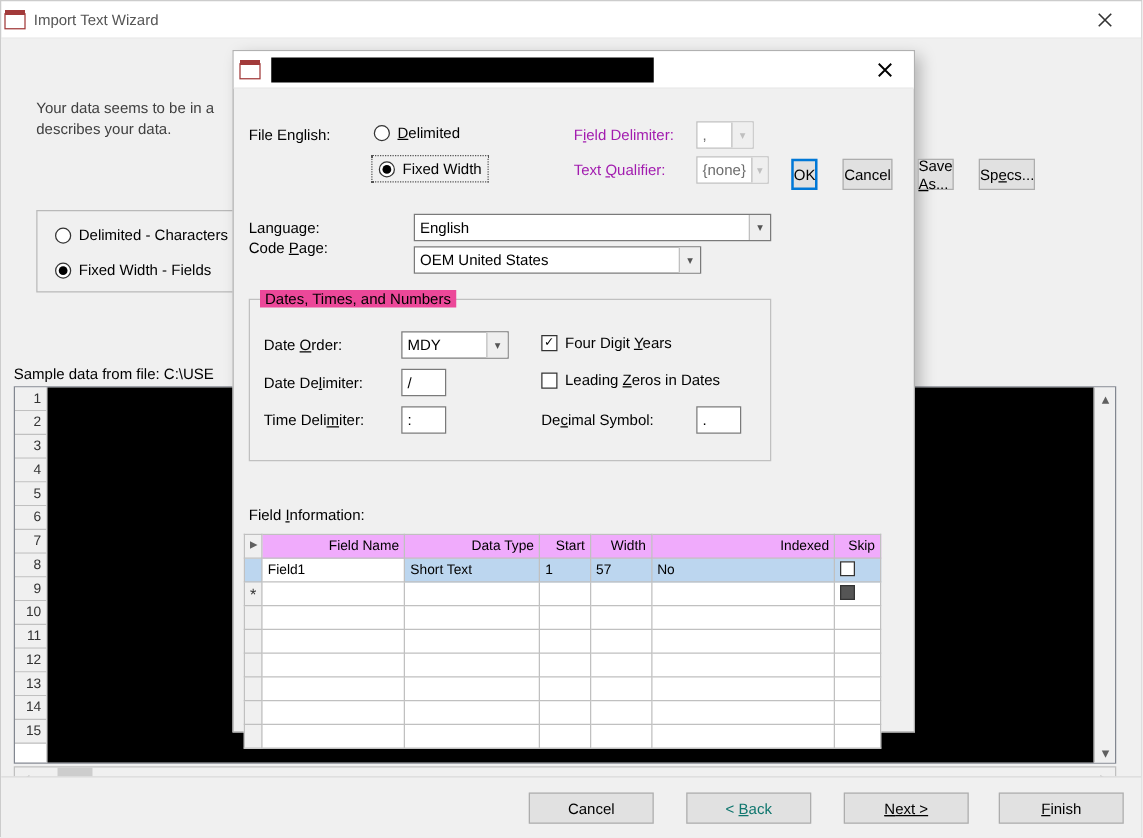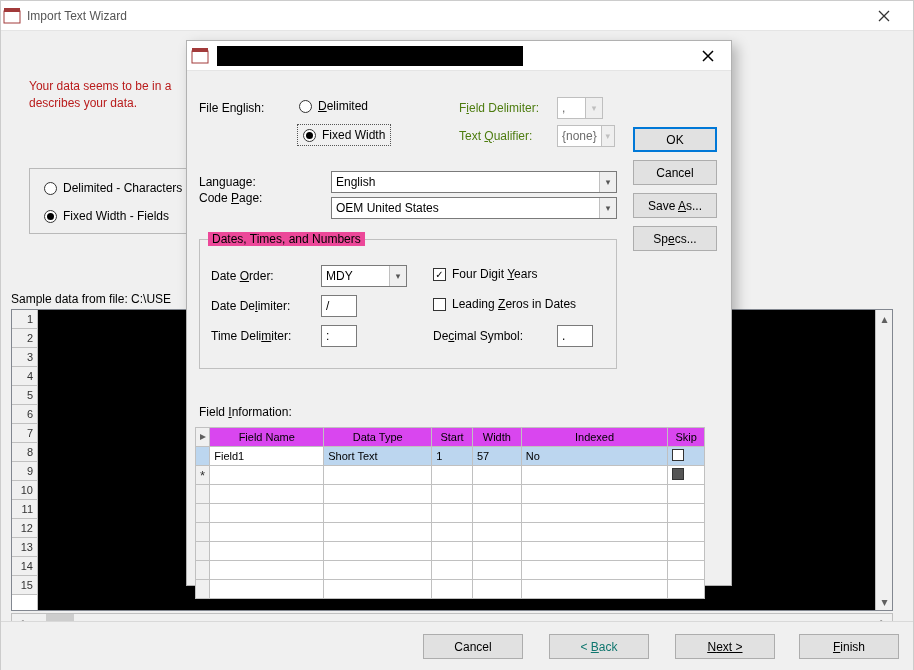--- a/index.html
+++ b/index.html
@@ -7,21 +7,21 @@
 
     
     .outer-win { position: absolute; top: 0; left: 0; width: 914px; height: 670px; background: #fff; border: 1px solid #ccc; }
     .outer-title { height: 30px; border-bottom: 1px solid #e5e5e5; display: flex; align-items: center; padding: 0 6px 0 2px; }
     .title-icon { width: 18px; height: 18px; margin-right: 6px; display: inline-flex; }
     .title-text { flex: 1; color: #555; }
     .title-close { width: 46px; height: 30px; display: flex; align-items: center; justify-content: center; color: #333; }
 
     .outer-body { position: relative; padding: 0 0 0 0; height: calc(670px - 30px); background: #f0f0f0; }
 
-    .intro { position: absolute; top: 47px; left: 28px; color: #b91c1c; line-height: 1.4; }
+    .intro { position: absolute; top: 47px; left: 28px; color: #404040; line-height: 1.4; }
 
     .fmt-box { position: absolute; top: 137px; left: 28px; width: 500px; height: 66px; border: 1px solid #b9b9b9; background: #f0f0f0; }
     .radio-row { display: flex; align-items: center; height: 28px; padding-left: 14px; gap: 6px; }
     .radio { width: 13px; height: 13px; border: 1px solid #333; border-radius: 50%; display: inline-flex; align-items: center; justify-content: center; background: #fff; }
     .radio.checked::after { content:''; width: 7px; height: 7px; border-radius: 50%; background: #000; }
 
     .sample-lbl { position: absolute; top: 261px; left: 10px; }
 
     .preview { position: absolute; top: 278px; left: 10px; width: 882px; height: 302px; border: 1px solid #828790; background: #fff; display: flex; }
     .rownums { width: 26px; border-right: 1px solid #c0c0c0; }
@@ -41,45 +41,45 @@
 
     
     .inner-win { position:absolute; top:40px; left:186px; width:546px; height:546px; background:#f0f0f0; border:1px solid #b1b1b1; box-shadow: 5px 5px 12px rgba(0,0,0,.25); }
     .inner-title { height: 30px; background:#fff; border-bottom:1px solid #e5e5e5; display:flex; align-items:center; padding:0 0 0 4px; }
     .blkstrip { height: 20px; width: 306px; background:#000; margin-left:2px; }
     .inner-close { width:46px; height:30px; display:flex; align-items:center; justify-content:center; margin-left:auto; }
 
     .inner-body { position:relative; height: calc(546px - 30px); }
 
     .lbl { position:absolute; color:#000; }
-    .lbl.dis { color:#4d7c0f; }
+    .lbl.dis { color:#a21caf; }
 
     .sel { position:absolute; height: 22px; background:#fff; border:1px solid #7a7a7a; display:flex; align-items:center; }
     .sel .txt { flex:1; padding:0 4px; }
     .sel .arr { width:17px; height:100%; border-left:1px solid #c0c0c0; background:#efefef; display:flex; align-items:center; justify-content:center; color:#555; font-size:9px; }
     .sel.dis { border-color:#bfbfbf; }
     .sel.dis .txt { color:#6d6d6d; }
     .sel.dis .arr { color:#bfbfbf; }
 
     .txtin { position:absolute; height:22px; background:#fff; border:1px solid #7a7a7a; padding:0 4px; display:flex; align-items:center; }
 
     .chk { width:13px; height:13px; border:1px solid #333; background:#fff; display:inline-flex; align-items:center; justify-content:center; font-size:10px; }
     .chk.checked::after { content:'✓'; color:#000; }
     .chkrow { position:absolute; display:flex; align-items:center; gap:6px; }
 
     .groupbox { position:absolute; border:1px solid #c0c0c0; }
     .groupbox .legend { position:absolute; top:-8px; left:8px; background:#ec4899; padding:0 4px; }
 
-    .sidebtns { position:absolute; top:56px; right:14px; width:84px; display:flex; flex-direction:column; gap:8px; }
+    .sidebtns { position:absolute; top:56px; right:14px; width:84px; display:flex; flex-direction:row; gap:20px; }
     .sidebtns .btn { width:84px; }
 
     .fixed-dotted { outline: 1px dotted #555; outline-offset: 1px; }
     .gtable { position:absolute; left:8px; top:356px; width:510px; border:1px solid #a0a0a0; border-collapse: collapse; background:#fff; }
     .gtable th, .gtable td { border:1px solid #c0c0c0; height:19px; font-size:11px; font-weight:normal; text-align:left; padding:0 4px; }
-    .gtable th { background:#d946ef; text-align:center; }
+    .gtable th { background:#f0abfc; text-align:right; }
     .gtable .selcol { width:14px; background:#f0f0f0; text-align:center; padding:0; }
     .gtable tr.row1 td { background:#bcd6ef; }
     .gtable td.fnameCell { background:#fff !important; }
     .skipcell { text-align:center; }
     .skipbox { display:inline-block; width:12px; height:12px; border:1px solid #333; background:#fff; }
     .skipbox.dark { background:#555; }
 
     .emptyrows td { height:19px; }
     .star { font-size:13px; color:#333; }
   </style>
@@ -206,21 +206,21 @@
         <span class="arr">▾</span>
       </div>
 
     <div class="lbl" style="top:104px; left:12px;">Lan<span class="us">g</span>uage:</div>
     <div class="sel" style="top:100px; left:144px; width:286px;">
         <span class="txt">English</span>
         <span class="arr">▾</span>
       </div>
 
     <div class="lbl" style="top:120px; left:12px;">Code <span class="us">P</span>age:</div>
-    <div class="sel" style="top:126px; left:144px; width:286px;">
+    <div class="sel" style="top:126px; left:144px; width:230px;">
         <span class="txt">OEM United States</span>
         <span class="arr">▾</span>
       </div>
 
     <div class="groupbox" style="top:168px; left:12px; width:418px; height:130px;">
       <div class="legend">Dates, Times, and Numbers</div>
     </div>
     <div class="lbl" style="top:198px; left:24px;">Date <span class="us">O</span>rder:</div>
     <div class="sel" style="top:194px; left:134px; width:86px;">
         <span class="txt">MDY</span>

